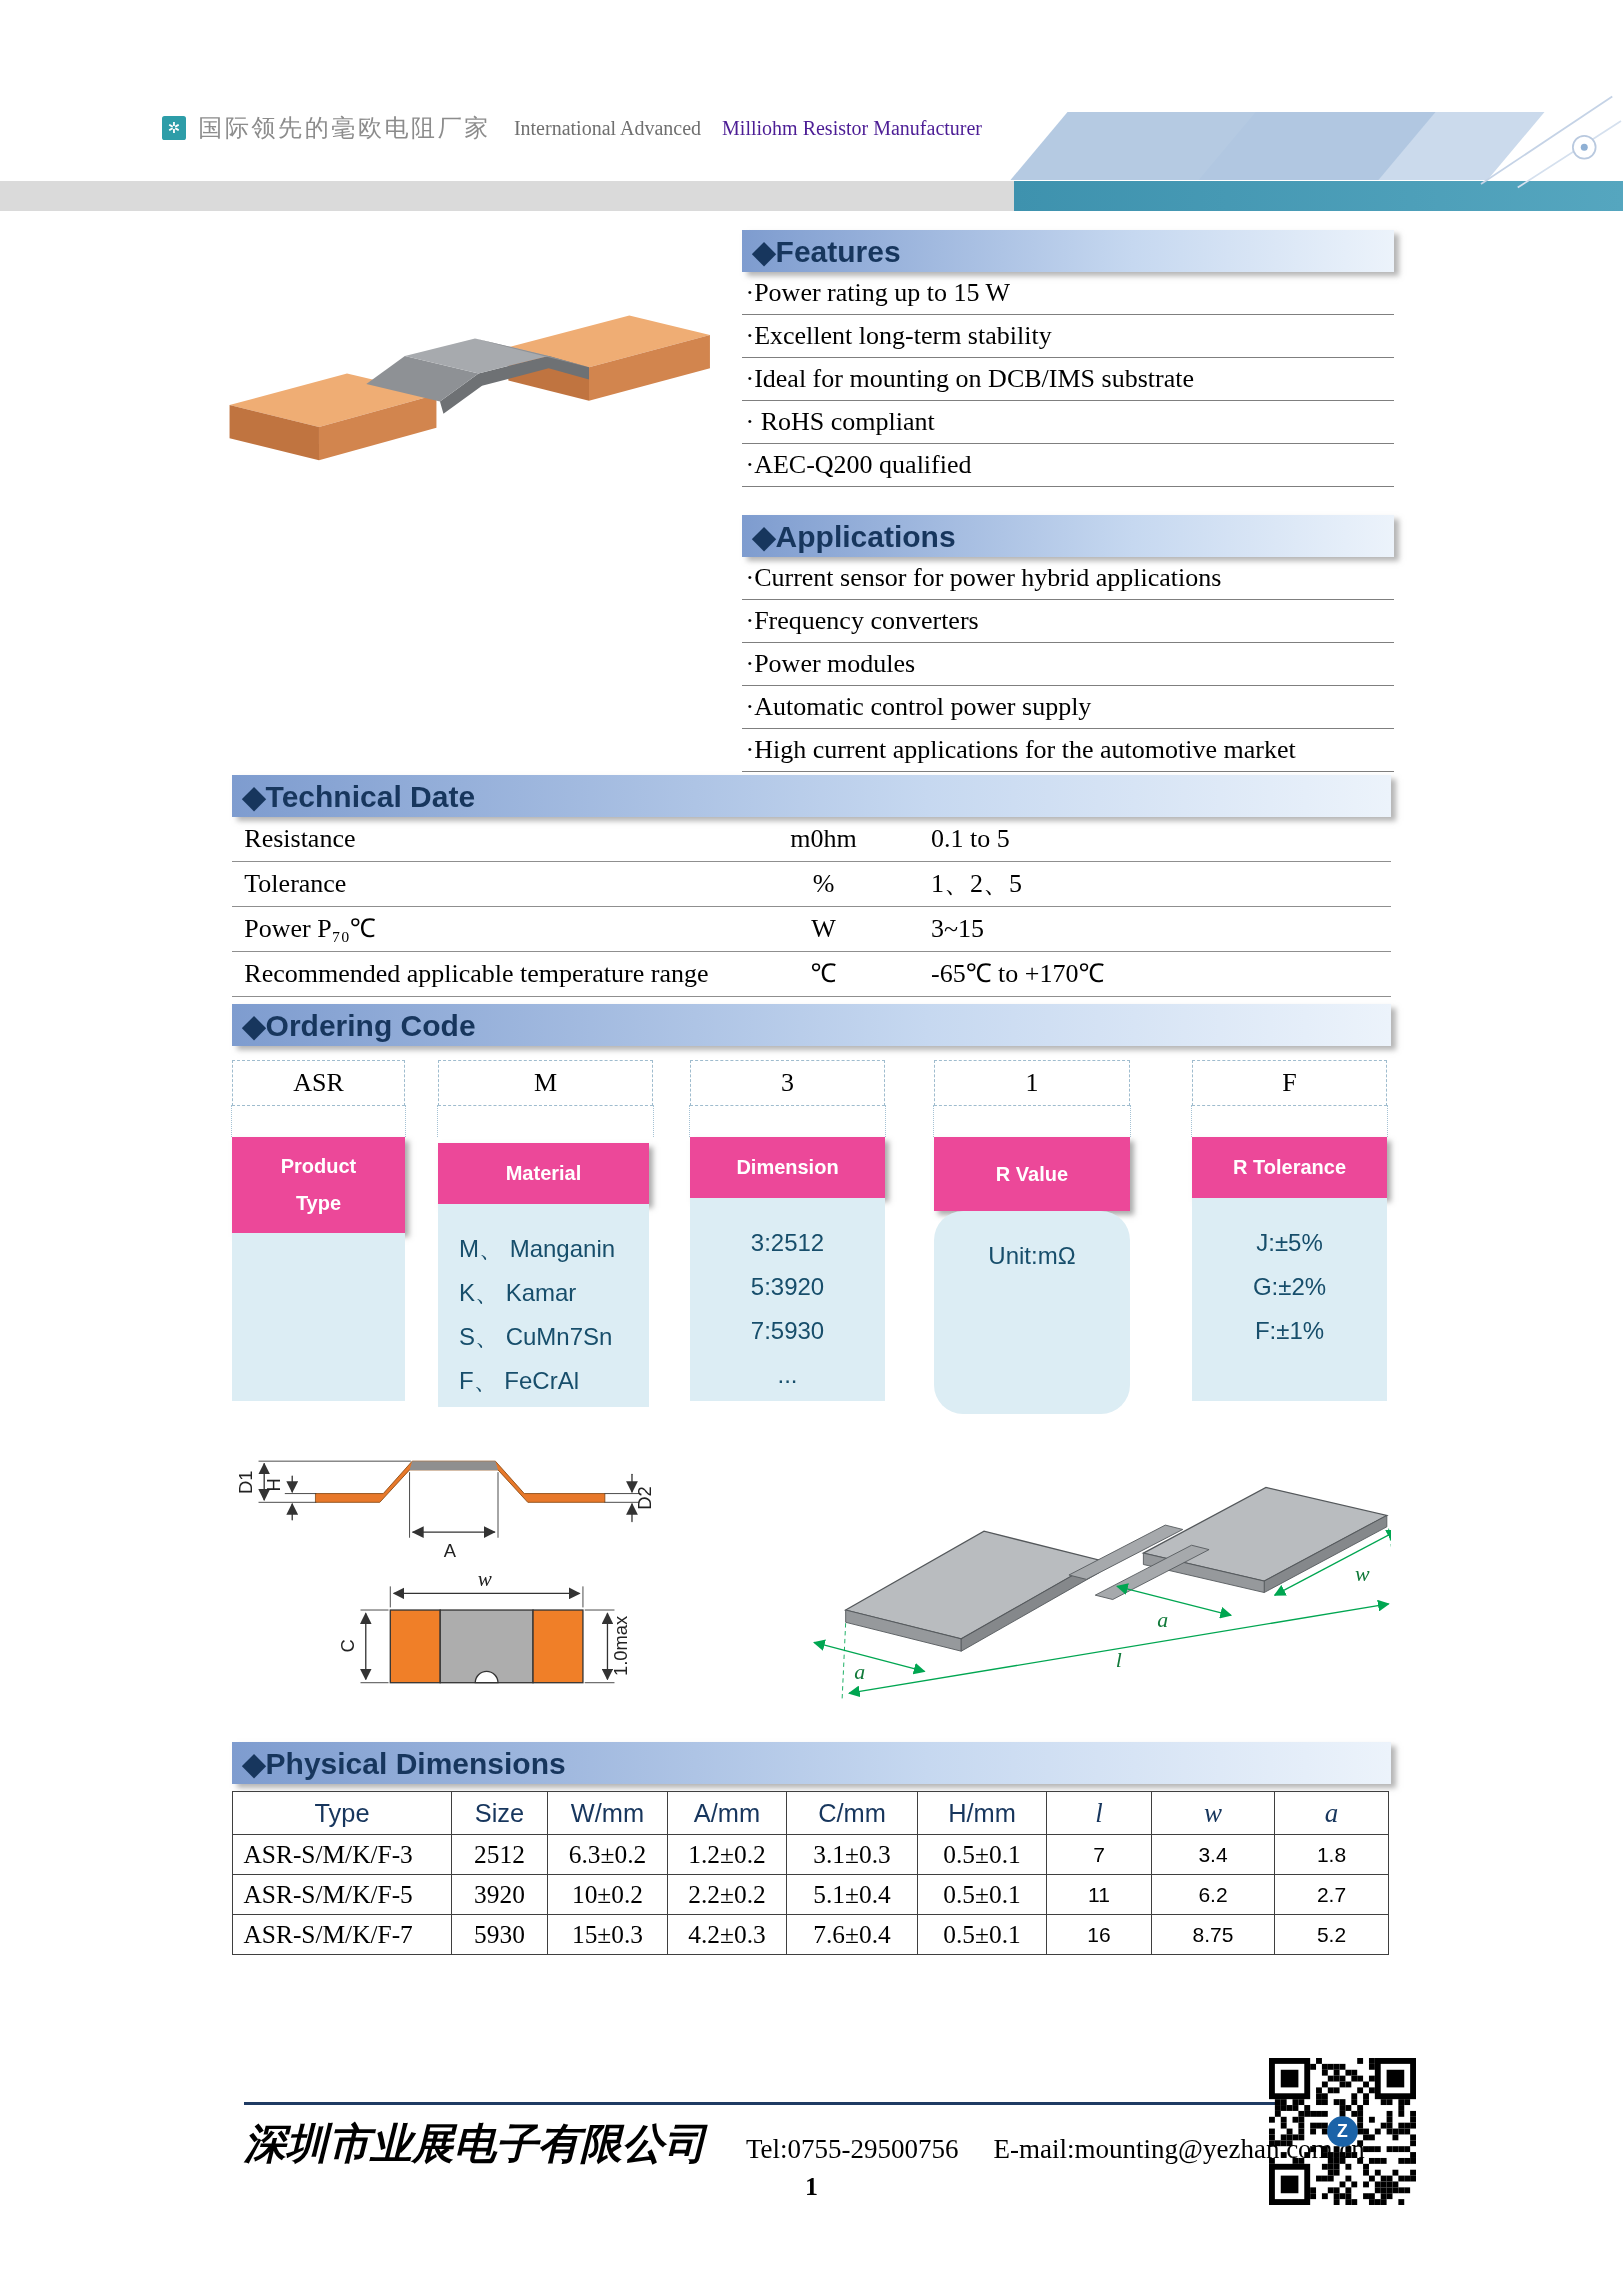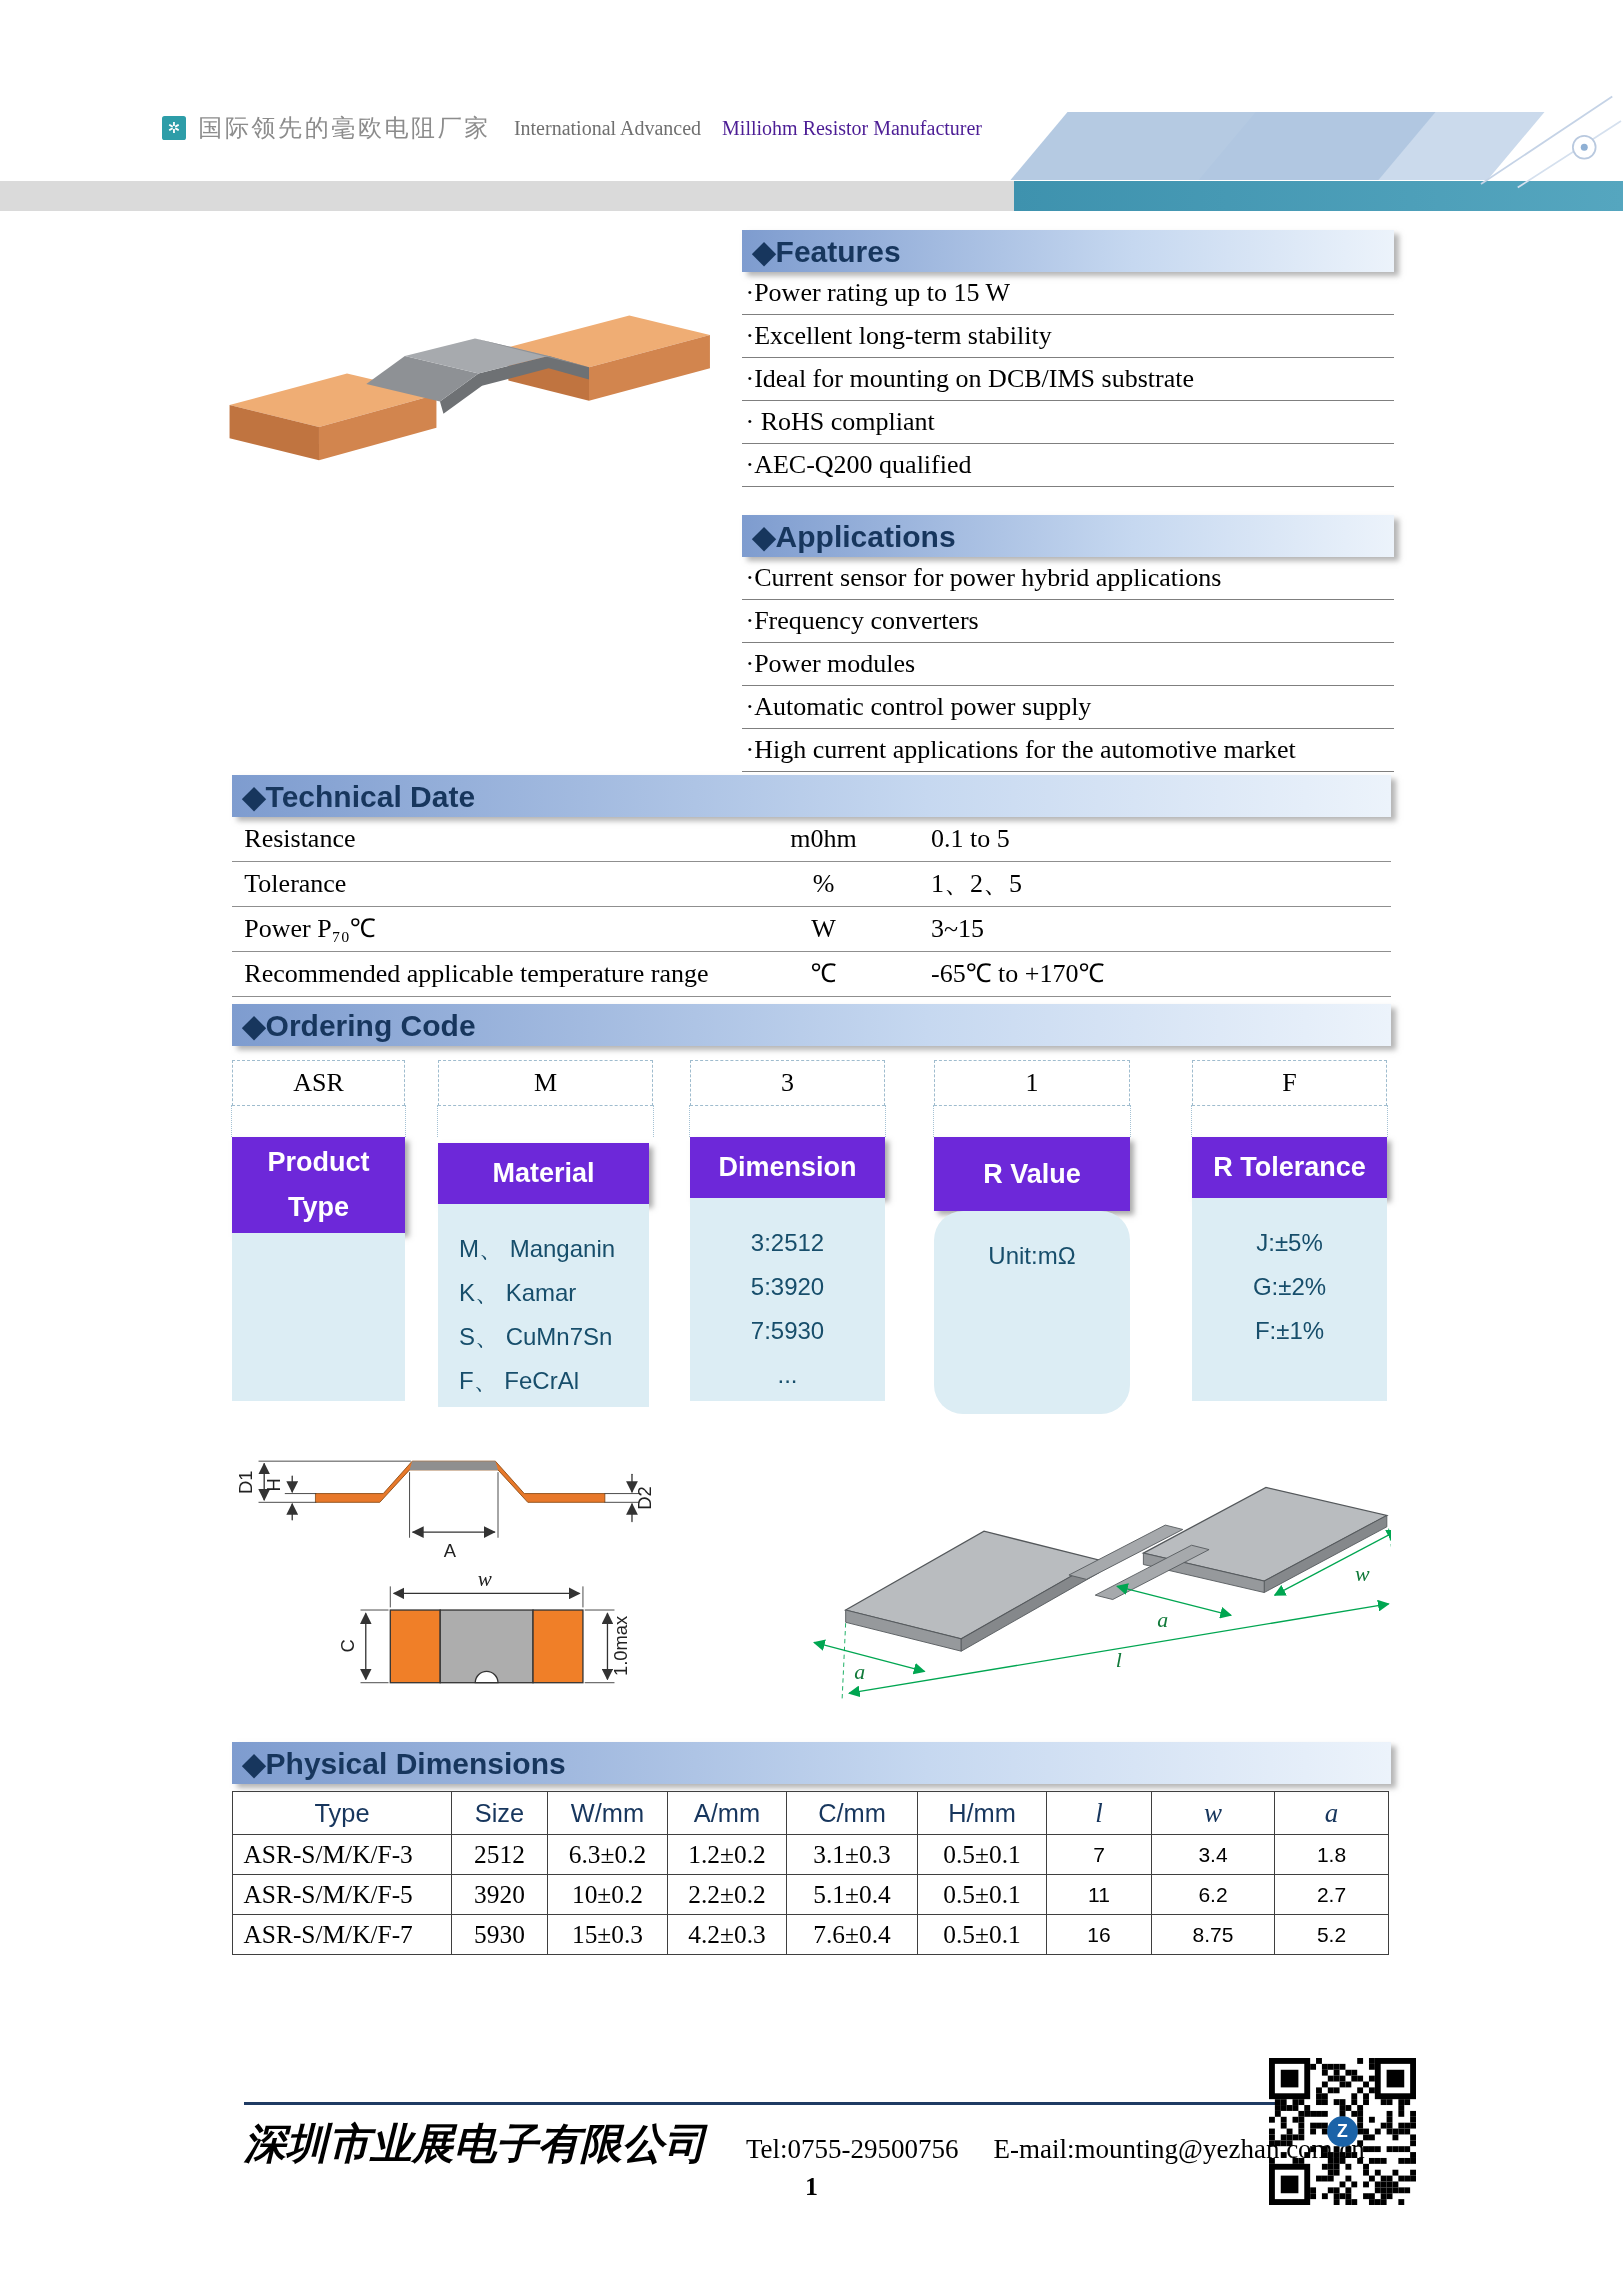--- a/index.html
+++ b/index.html
@@ -40,22 +40,22 @@
   .t-unit{text-align:center;}
   .t-value{padding-left:33px;}
   
   .order-block{position:absolute;left:232px;top:1004px;width:1159px;height:405px;}
   .code-box{position:absolute;top:56px;height:46px;border:1.8px dashed #9FBCCE;box-sizing:border-box;
     display:flex;align-items:center;justify-content:center;font-size:26px;}
   .code-box::before,.code-box::after{content:"";position:absolute;top:44px;height:32px;border-left:1.8px dotted #A5C2D4;}
   .code-box::before{left:-1.8px;}
   .code-box::after{right:-1.8px;}
   .ord-col{position:absolute;}
-  .col-head{background:#6d28d9;color:#fff;font-family:"Liberation Sans",sans-serif;font-weight:bold;
-    font-size:27px;display:flex;align-items:center;justify-content:center;
+  .col-head{background:#ec4899;color:#fff;font-family:"Liberation Sans",sans-serif;font-weight:bold;
+    font-size:20px;display:flex;align-items:center;justify-content:center;
     box-shadow:3.5px 3.5px 5.3px rgba(90,90,90,.5);}
   .col-head.two{flex-direction:column;gap:14px;}
   .col-body{background:#DCEDF4;padding-top:23px;box-sizing:border-box;
     font-family:"Liberation Sans",sans-serif;font-size:24px;color:#174E6B;}
   .col-body div{line-height:44px;}
   .col-body.left div{padding-left:21px;}
   .col-body.center{text-align:center;}
   
   .drawings{position:absolute;left:232px;top:1413px;}
   .dim-label{font-family:"Liberation Sans",sans-serif;font-size:21px;fill:#222;}

